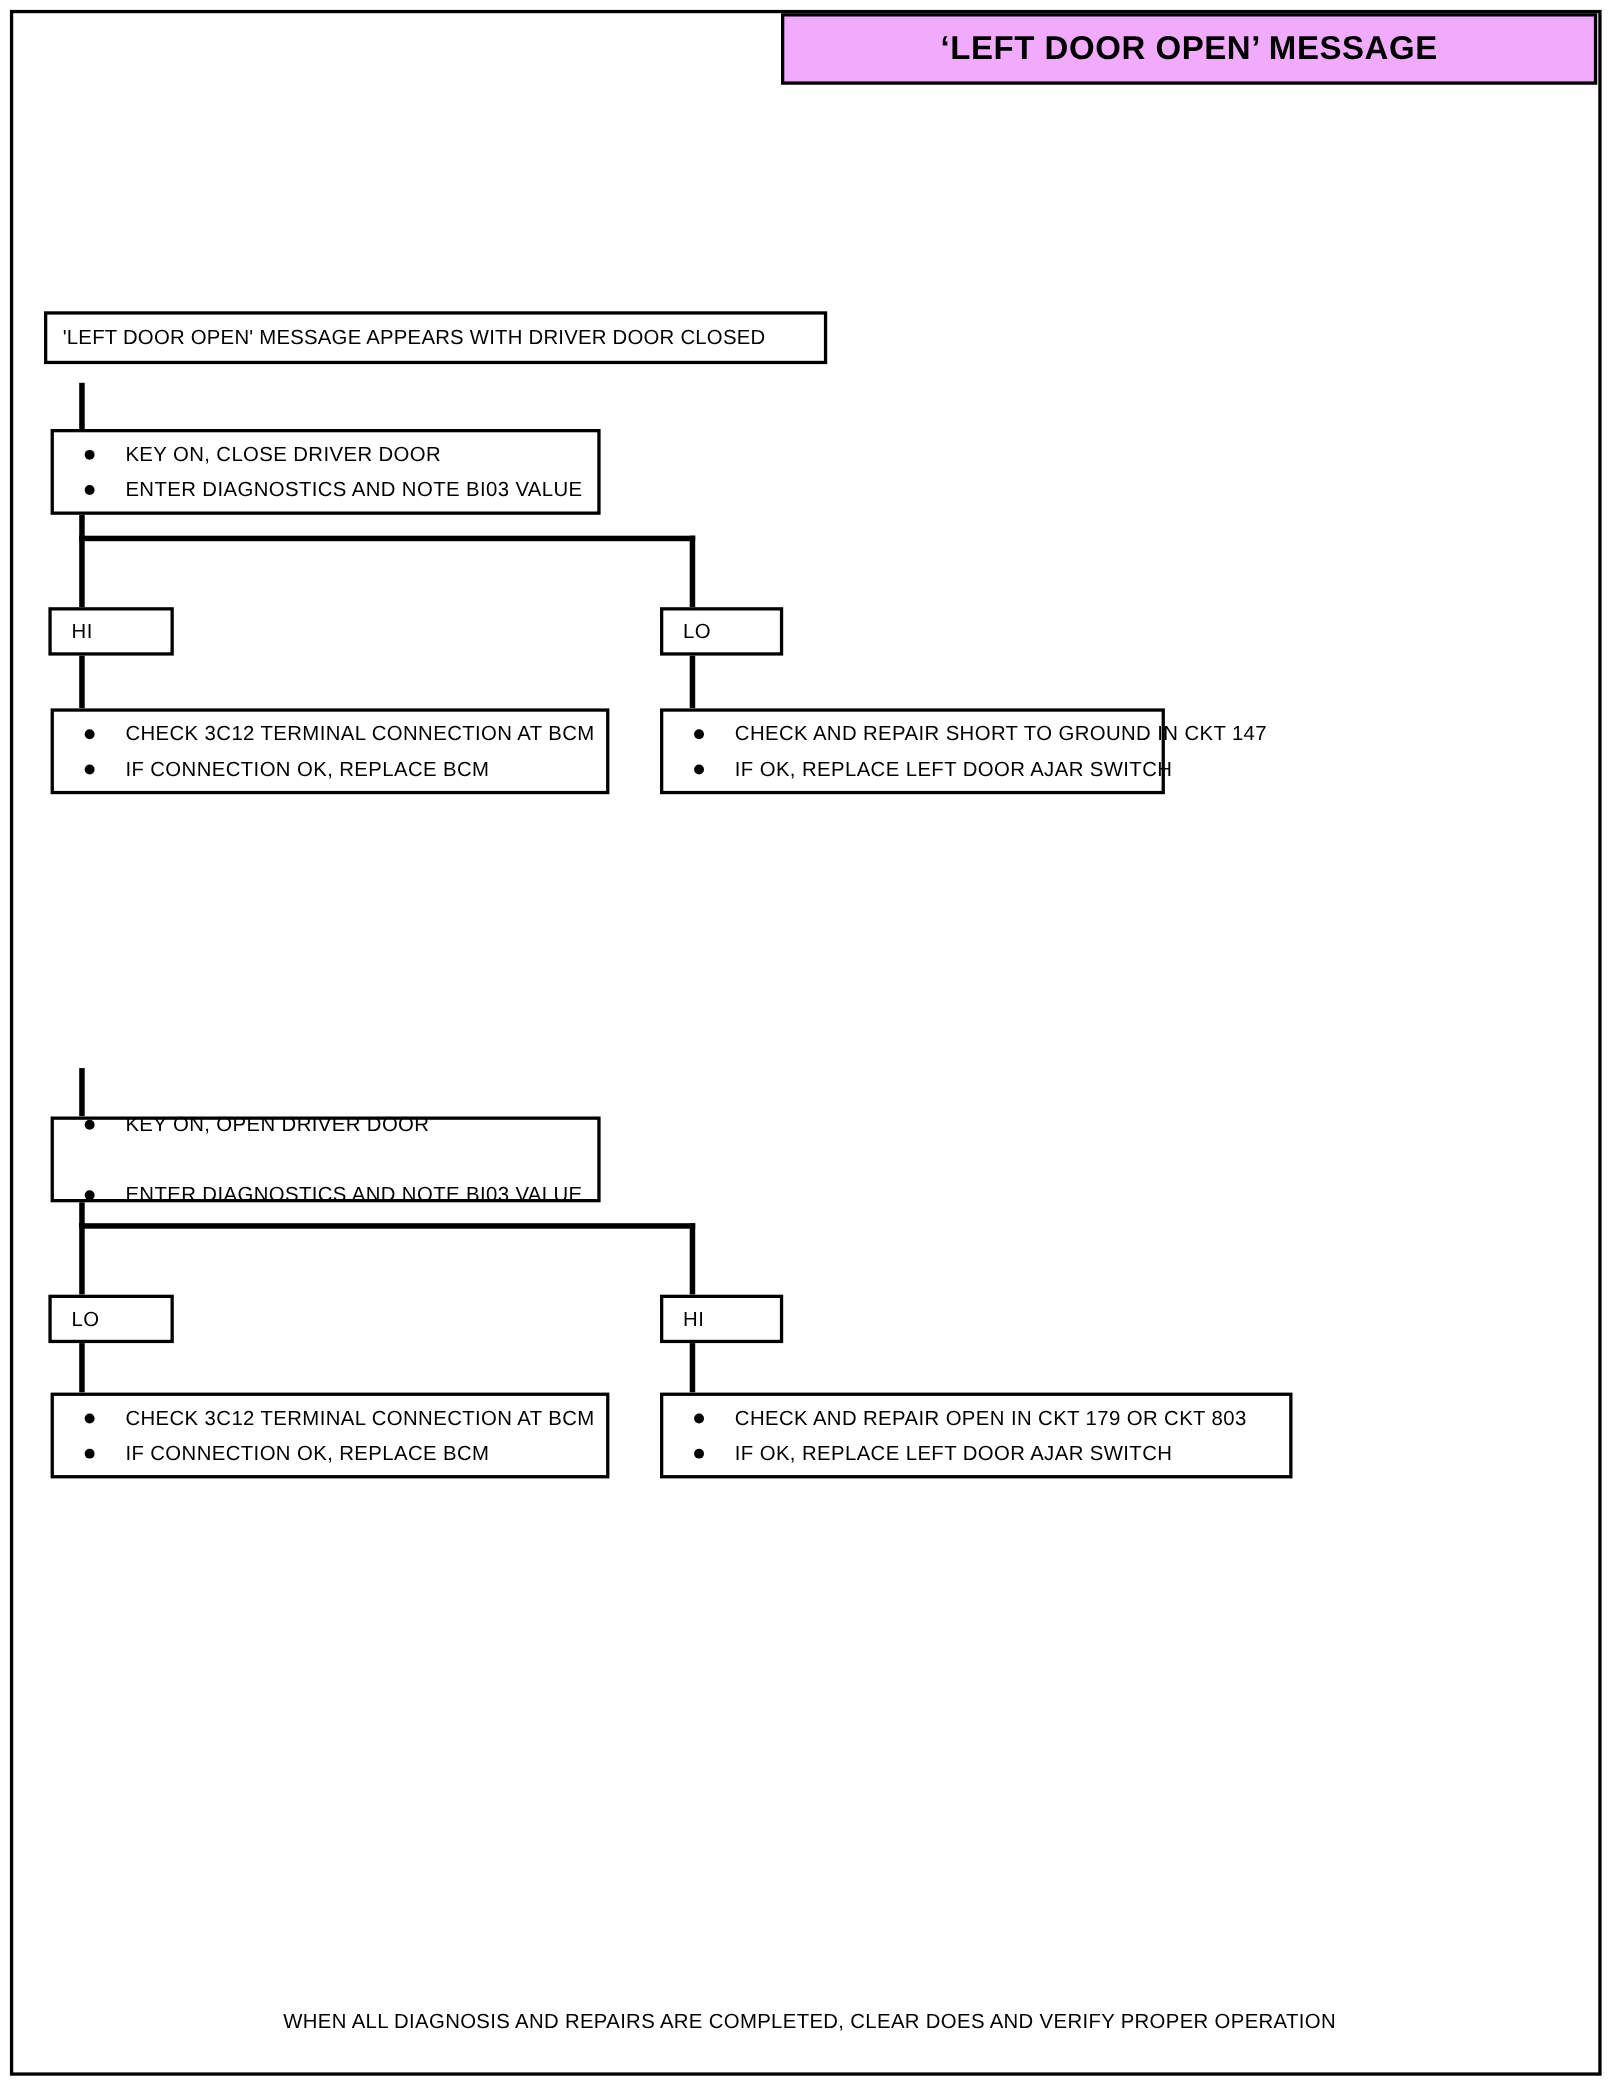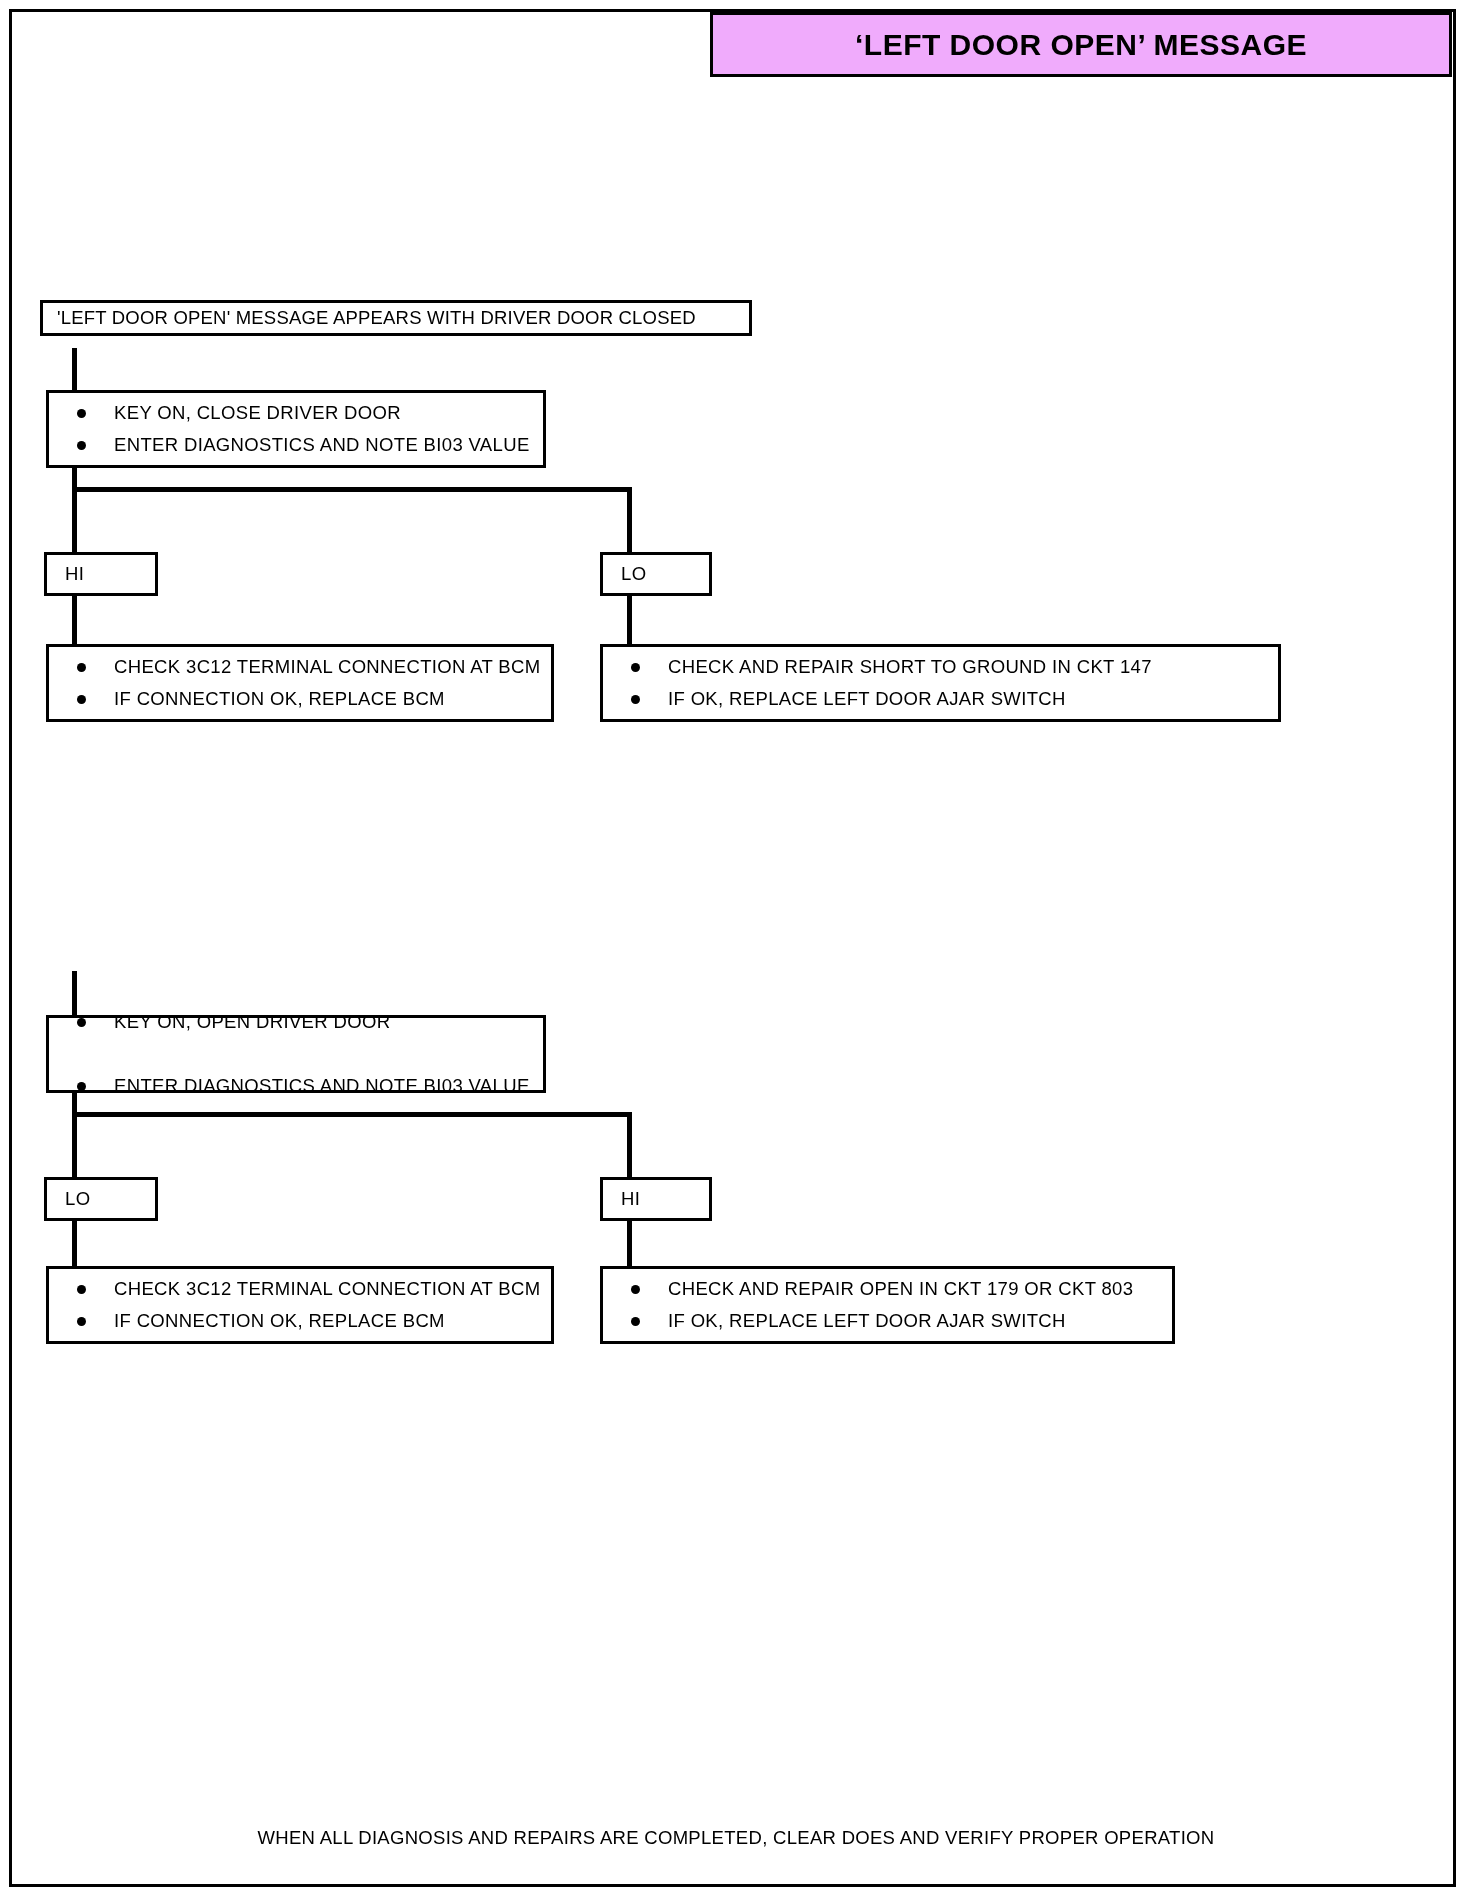--- a/index.html
+++ b/index.html
@@ -133,21 +133,21 @@
 <body>
 
 <div id="page">
 
   <div id="page-border"></div>
 
   <div id="title-box">
     <div id="title-text">‘LEFT DOOR OPEN’ MESSAGE</div>
   </div>
 
-  <div class="box box-head" style="left:40px; top:300px; width:712px; height:36px;">
+  <div class="box box-head" style="left:40px; top:283px; width:712px; height:48px;">
     <span class="head-text">'LEFT DOOR OPEN' MESSAGE APPEARS WITH DRIVER DOOR CLOSED</span>
   </div>
 
   <div class="line-v" style="left:72px; top:348px; height:42px;"></div>
 
   <div class="box box-bullets" style="left:46px; top:390px; width:500px; height:78px;">
     <div class="bullet-row">
       <span class="bullet-dot"></span>
       <span class="bullet-text">KEY ON, CLOSE DRIVER DOOR</span>
     </div>
@@ -177,21 +177,21 @@
     <div class="bullet-row">
       <span class="bullet-dot"></span>
       <span class="bullet-text">CHECK 3C12 TERMINAL CONNECTION AT BCM</span>
     </div>
     <div class="bullet-row">
       <span class="bullet-dot"></span>
       <span class="bullet-text">IF CONNECTION OK, REPLACE BCM</span>
     </div>
   </div>
 
-  <div class="box box-bullets" style="left:600px; top:644px; width:681px; height:78px;">
+  <div class="box box-bullets" style="left:600px; top:644px; width:459px; height:78px;">
     <div class="bullet-row">
       <span class="bullet-dot"></span>
       <span class="bullet-text">CHECK AND REPAIR SHORT TO GROUND IN CKT 147</span>
     </div>
     <div class="bullet-row">
       <span class="bullet-dot"></span>
       <span class="bullet-text">IF OK, REPLACE LEFT DOOR AJAR SWITCH</span>
     </div>
   </div>
 

